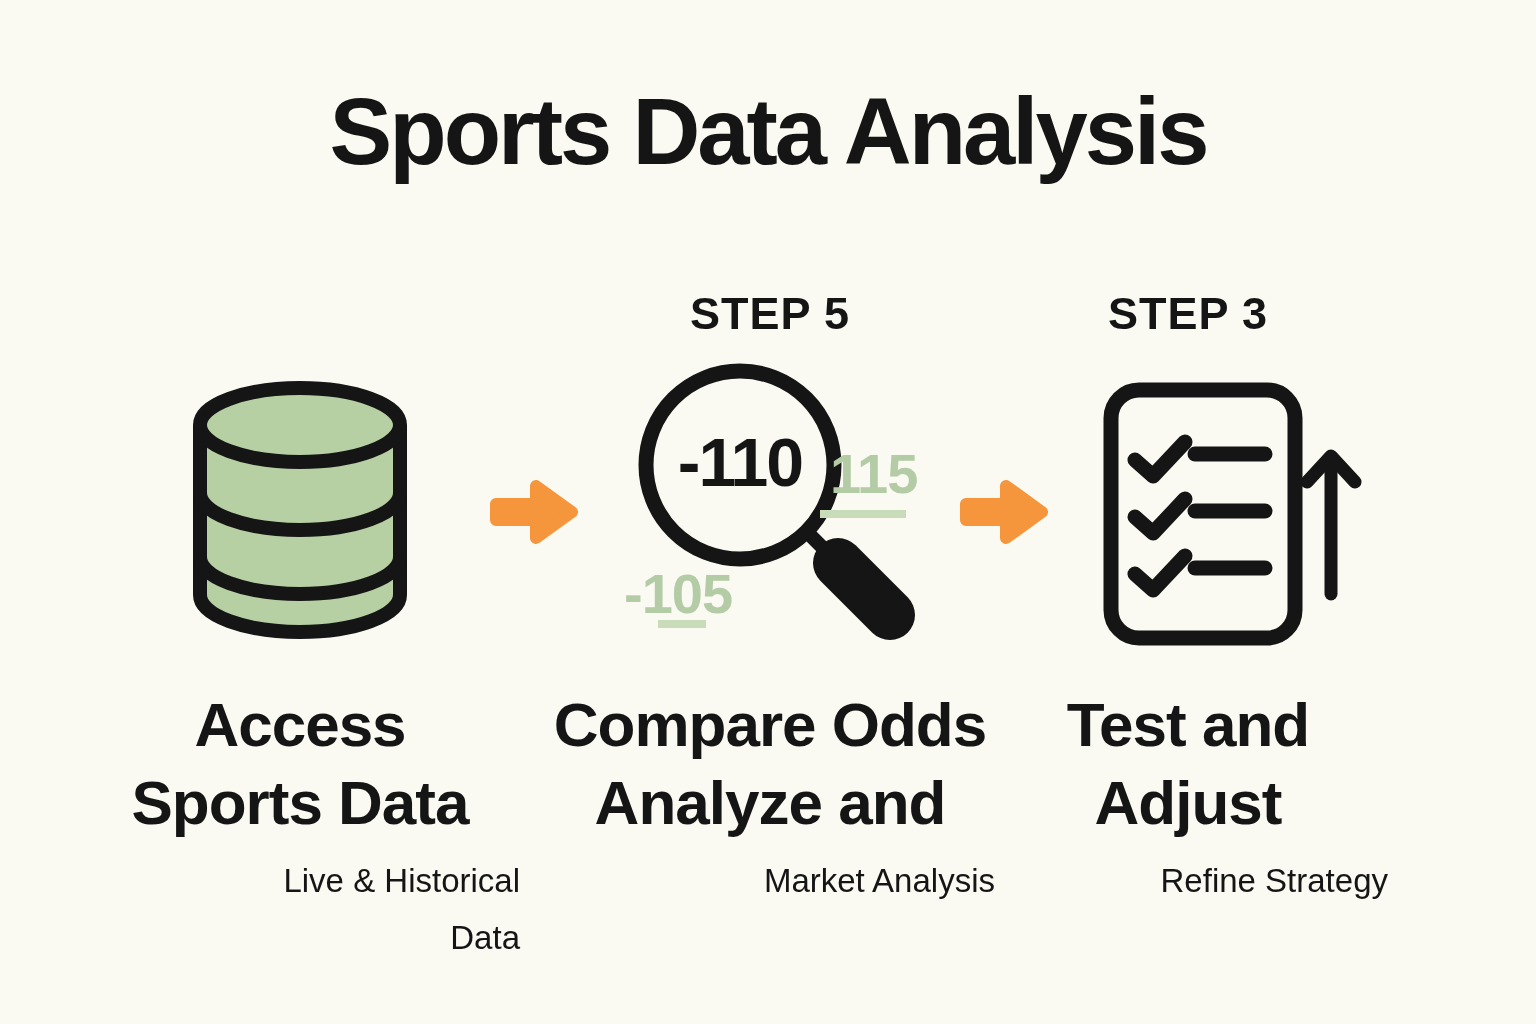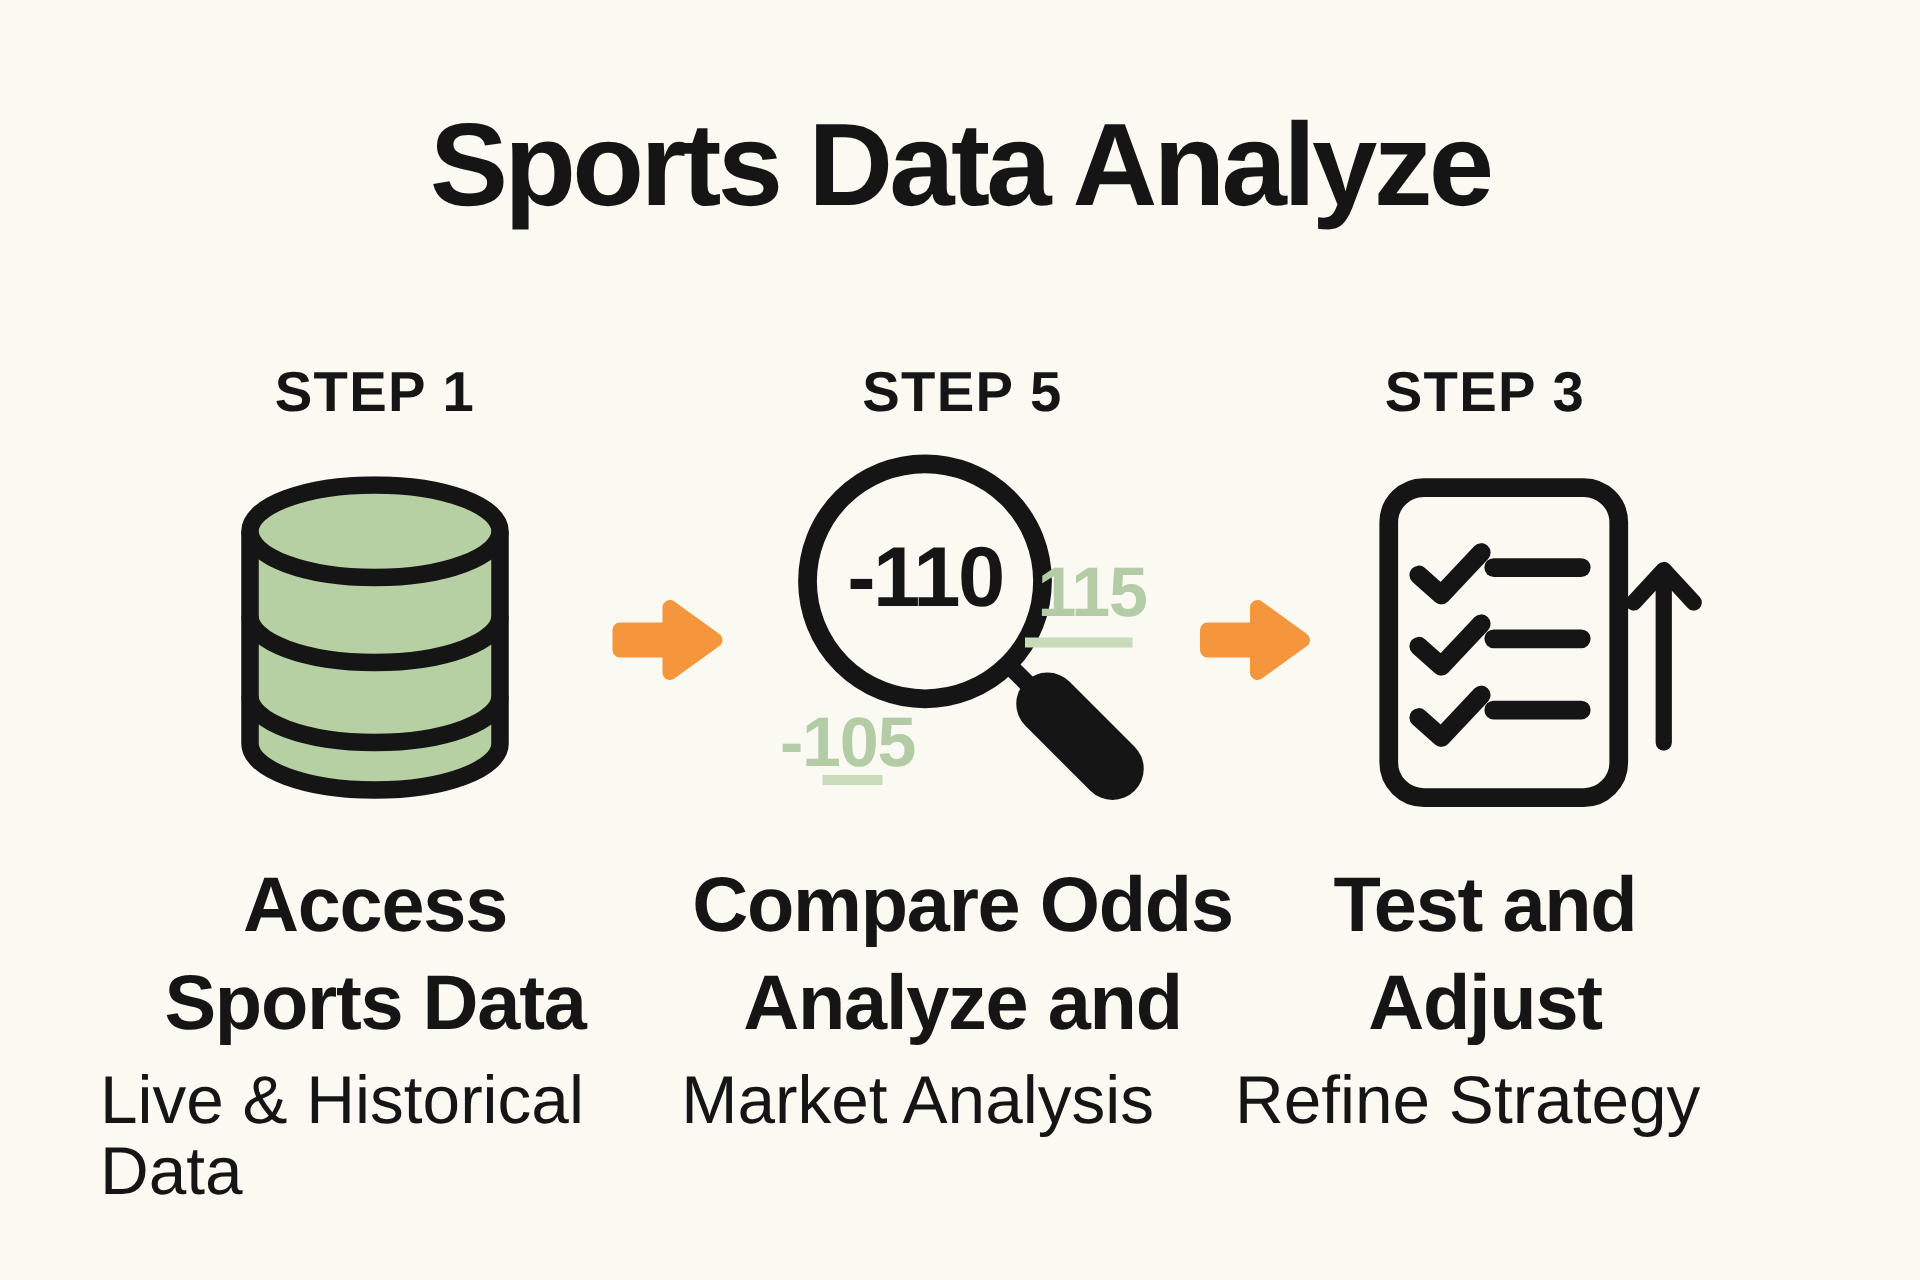--- a/index.html
+++ b/index.html
@@ -43,22 +43,22 @@
     position: absolute; top: 398px; left: 0; width: 100%;
     text-align: center;
     font-size: 62px;
     font-weight: 700;
     line-height: 78px;
     letter-spacing: -1px;
   }
   .step-heading span { display: block; }
   .step-subtitle {
     position: absolute; top: 564px; left: 0; width: 100%;
-    text-align: left;
-    font-size: 54px;
+    text-align: right;
+    font-size: 33px;
     font-weight: 400;
     line-height: 57px;
   }
   .step-subtitle span { display: block; }
 
   
   .db-icon   { left: 185px; top: 381px; }
   .mag-box   { left: 598px; top: 363px; width: 335px; height: 310px; }
   .check-icon{ left: 1095px; top: 378px; }
   .flow-arrow-1 { left: 486px; top: 470px; }
@@ -85,24 +85,23 @@
     background: #C9DCB9;
   }
   .bar-top { left: 222px; top: 147px; width: 86px; }
   .bar-bottom { left: 60px; top: 257px; width: 48px; }
 </style>
 </head>
 <body>
 
 <div id="canvas">
 
-  <div class="abs page-title">Sports Data Analyze</div>
+  <div class="abs page-title">Sports Data Analysis</div>
 
   <div class="step-col col-1">
-    <div class="step-label">STEP 1</div>
     <div class="step-heading">
       <span>Access</span>
       <span>Sports Data</span>
     </div>
     <div class="step-subtitle">
       <span>Live &amp; Historical</span>
       <span>Data</span>
     </div>
   </div>
 

